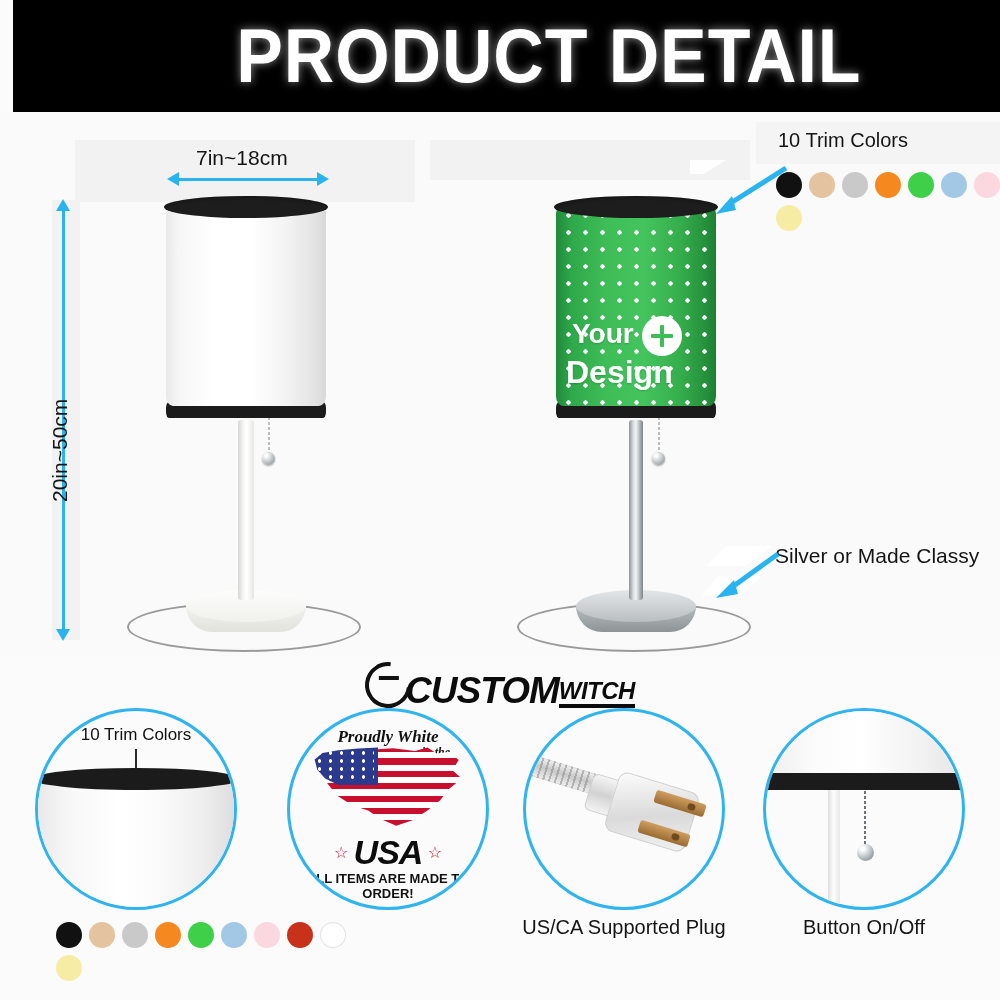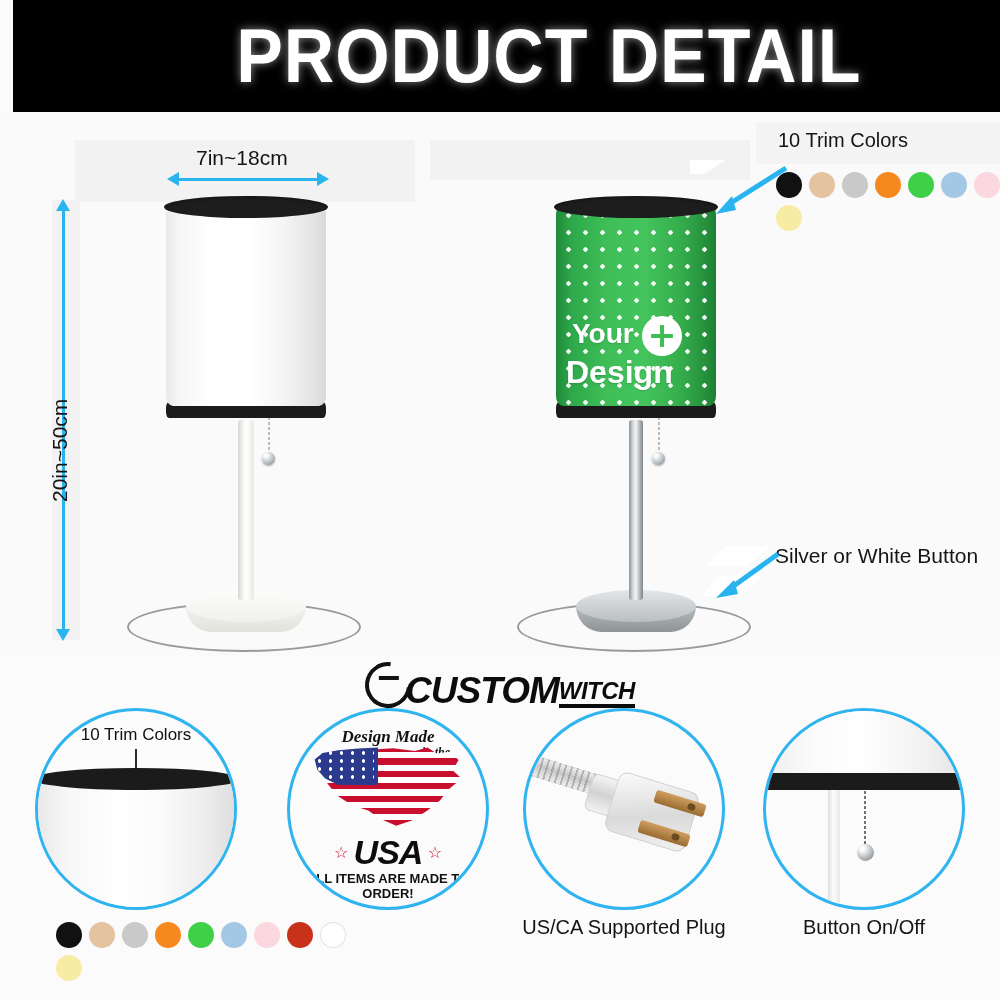--- a/index.html
+++ b/index.html
@@ -259,21 +259,21 @@
     <div class="swatch-row" id="swatches-top-row2" style="left:776px;top:93px;">
         <span class="swatch" style="background: rgb(246, 236, 163);"></span>
       </div>
 
     <svg class="pointer-arrow" style="left:690px;top:48px;" width="110" height="60" viewBox="0 0 110 60">
       <polygon points="0,0 36,0 14,14 0,14" fill="#ffffff" opacity="0.9"></polygon>
       <line x1="96" y1="8" x2="36" y2="46" stroke="#29b4ef" stroke-width="5"></line>
       <polygon points="26,54 42,36 46,50" fill="#29b4ef"></polygon>
     </svg>
 
-    <div class="callout-text" style="left:775px;top:432px;font-size:21px;">Silver or White Button</div>
+    <div class="callout-text" style="left:775px;top:432px;font-size:21px;">Silver or Made Classy</div>
     <svg class="pointer-arrow" style="left:700px;top:428px;" width="110" height="78" viewBox="0 0 110 78">
       <polygon points="26,6 72,6 46,26 6,26" fill="#ffffff" opacity="0.92"></polygon>
       <polygon points="18,36 62,36 40,56 2,56" fill="#ffffff" opacity="0.92"></polygon>
       <line x1="78" y1="14" x2="28" y2="50" stroke="#29b4ef" stroke-width="5"></line>
       <polygon points="16,58 34,40 38,54" fill="#29b4ef"></polygon>
     </svg>
   </div>
 
   <div class="logo">
     <span class="logo-inner">
@@ -304,21 +304,21 @@
           <span class="swatch" style="background: rgb(255, 255, 255); box-shadow: rgb(226, 226, 226) 0px 0px 0px 1px inset;"></span>
         </div>
       <div class="swatch-row" id="swatches-bottom-row2" style="left:36px;top:247px;">
           <span class="swatch" style="background: rgb(246, 236, 163);"></span>
         </div>
     </div>
 
     <div class="feature" style="left:272px;top:2px;">
       <div class="circle">
         <div class="usa-wrap">
-          <div class="usa-top">Design Made</div>
+          <div class="usa-top">Proudly White</div>
           <div class="usa-inthe">in the</div>
           <div class="usa-map"></div>
           <div class="usa-canton"></div>
           <div class="usa-stars"></div>
           <div class="usa-star" style="left:44px;">☆</div>
           <div class="usa-usa">USA</div>
           <div class="usa-star" style="right:44px;">☆</div>
           <div class="usa-note">ALL ITEMS ARE MADE TO ORDER!</div>
         </div>
       </div>

